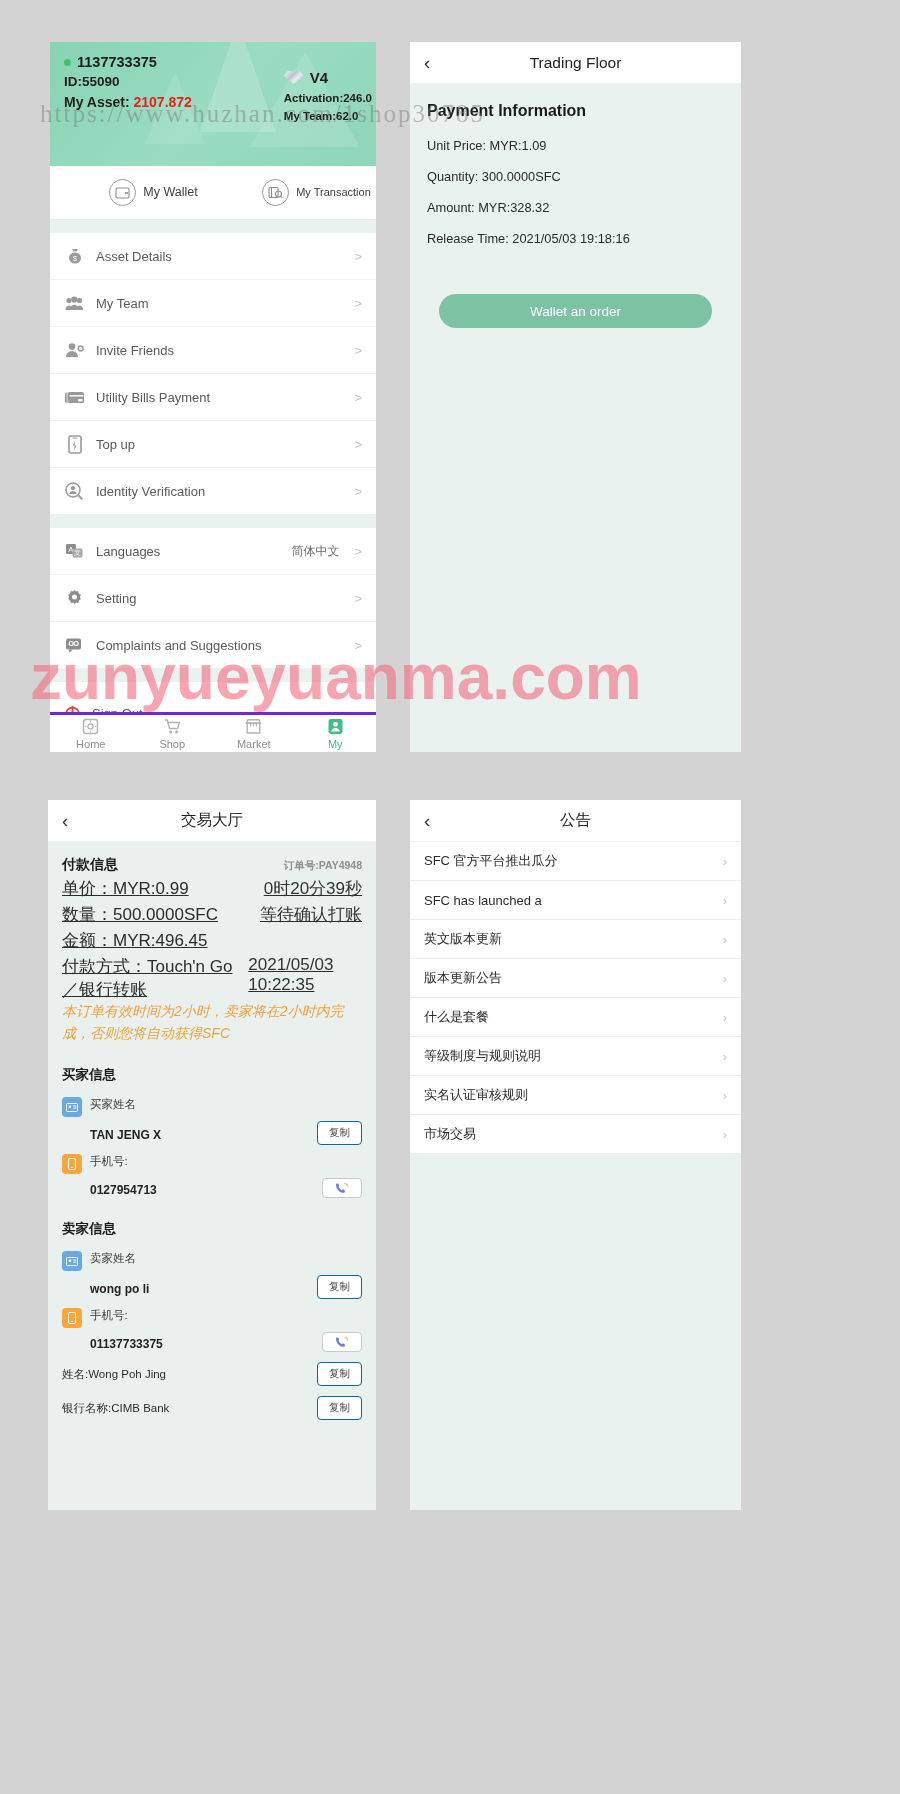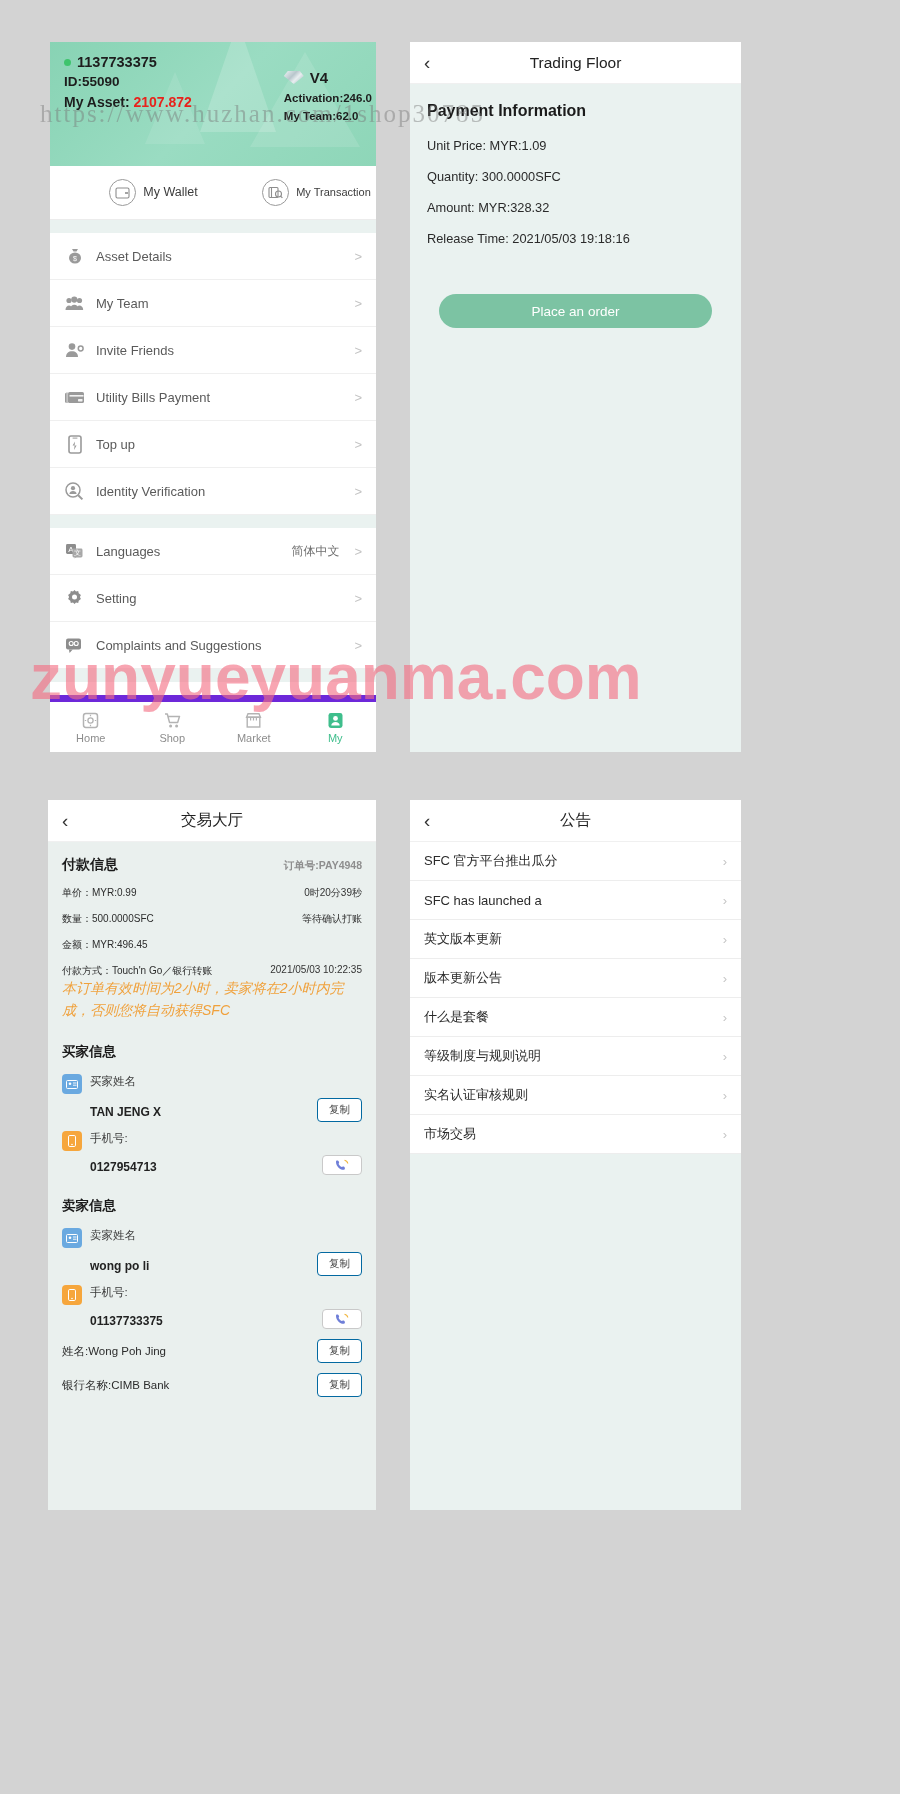--- a/index.html
+++ b/index.html
@@ -100,22 +100,22 @@
   .menu-row .mval { font-size:12px; color:#6f6f6f; margin-right:4px; }
   .chev { color:#c3c3c3; font-size:13px; }
 
   .p1-signout {
     height:63px; background:#fff; display:flex; align-items:center;
     padding:11px 14px; gap:11px; border-bottom:1px solid #efefef;
   }
   .p1-signout .mlabel { font-size:13px; color:#5a5a5a; }
 
   .tabbar {
-    position:absolute; left:0; bottom:0; width:100%; height:57px;
-    background:#fff; border-top:7px solid #6d28d9; display:flex;
+    position:absolute; left:0; bottom:0; width:100%; height:40px;
+    background:#fff; border-top:3px solid #6d28d9; display:flex;
   }
   .tab { flex:1; display:flex; flex-direction:column; align-items:center; justify-content:center; gap:2px; }
   .tab .ti { width:19px;height:19px; color:#b3b3b3; display:flex;align-items:center;justify-content:center; }
   .tab .tl { font-size:11px; color:#8d8d8d; }
   .tab.active .ti { color:#3fbe8c; }
   .tab.active .tl { color:#3fbe8c; }
 
   
   .navbar {
     height:42px; background:#fff; display:flex; align-items:center;
@@ -133,21 +133,21 @@
     background:#7cc3a3; color:#fff; font-size:13.5px;
     display:flex; align-items:center; justify-content:center;
     border:none; width:calc(100% - 24px); font-family:inherit;
   }
 
   
   .p3-card { background:#eaf0ee; padding:0 14px; }
   .p3-sec-head { display:flex; align-items:baseline; padding-top:14px; }
   .p3-sec-title { font-size:14px; font-weight:bold; color:#1b1b1b; }
   .p3-order { margin-left:auto; font-size:10.5px; font-weight:bold; color:#8e8e8e; }
-  .p3-row { display:flex; margin-top:12px; font-size:10px; color:#2c2c2c; }
+  .p3-row { display:flex; margin-top:3px; font-size:17px; color:#2c2c2c;text-decoration:underline; }
   .p3-row .r { margin-left:auto; color:#333; }
   .p3-note { font-size:14px; color:#f0a13c; line-height:1.55;font-style:italic; }
   .p3-group-title { font-size:13.5px; font-weight:bold; color:#1b1b1b; padding:22px 0 4px 0; }
   .p3-prow { display:flex; padding:9px 0 2px 0; }
   .sq-ico { width:20px;height:20px;border-radius:4px;display:flex;align-items:center;justify-content:center;font-size:11px;color:#fff; }
   .sq-blue { background:#6aa9e0; }
   .sq-orange { background:#f6a63c; }
   .p3-plabel { font-size:11.5px; color:#3a3a3a; margin-left:8px; }
   .p3-pvalue { font-size:12px; font-weight:bold; color:#222; margin:4px 0 0 28px; }
   .p3-valrow { display:flex; align-items:center; margin-top:-16px; }
@@ -405,21 +405,21 @@
     <div class="navbar">
       <span class="nav-back">‹</span>
       <span class="nav-title">Trading Floor</span>
     </div>
     <div class="p2-body">
       <div class="p2-h">Payment Information</div>
       <div class="p2-line">Unit Price: MYR:1.09</div>
       <div class="p2-line">Quantity: 300.0000SFC</div>
       <div class="p2-line">Amount: MYR:328.32</div>
       <div class="p2-line">Release Time: 2021/05/03 19:18:16</div>
-      <button class="p2-btn">Place an order</button>
+      <button class="p2-btn">Wallet an order</button>
     </div>
   </div>
 
   <div class="phone" id="p3">
     <div class="navbar">
       <span class="nav-back">‹</span>
       <span class="nav-title">交易大厅</span>
     </div>
     <div class="p3-card">
       <div class="p3-sec-head">

